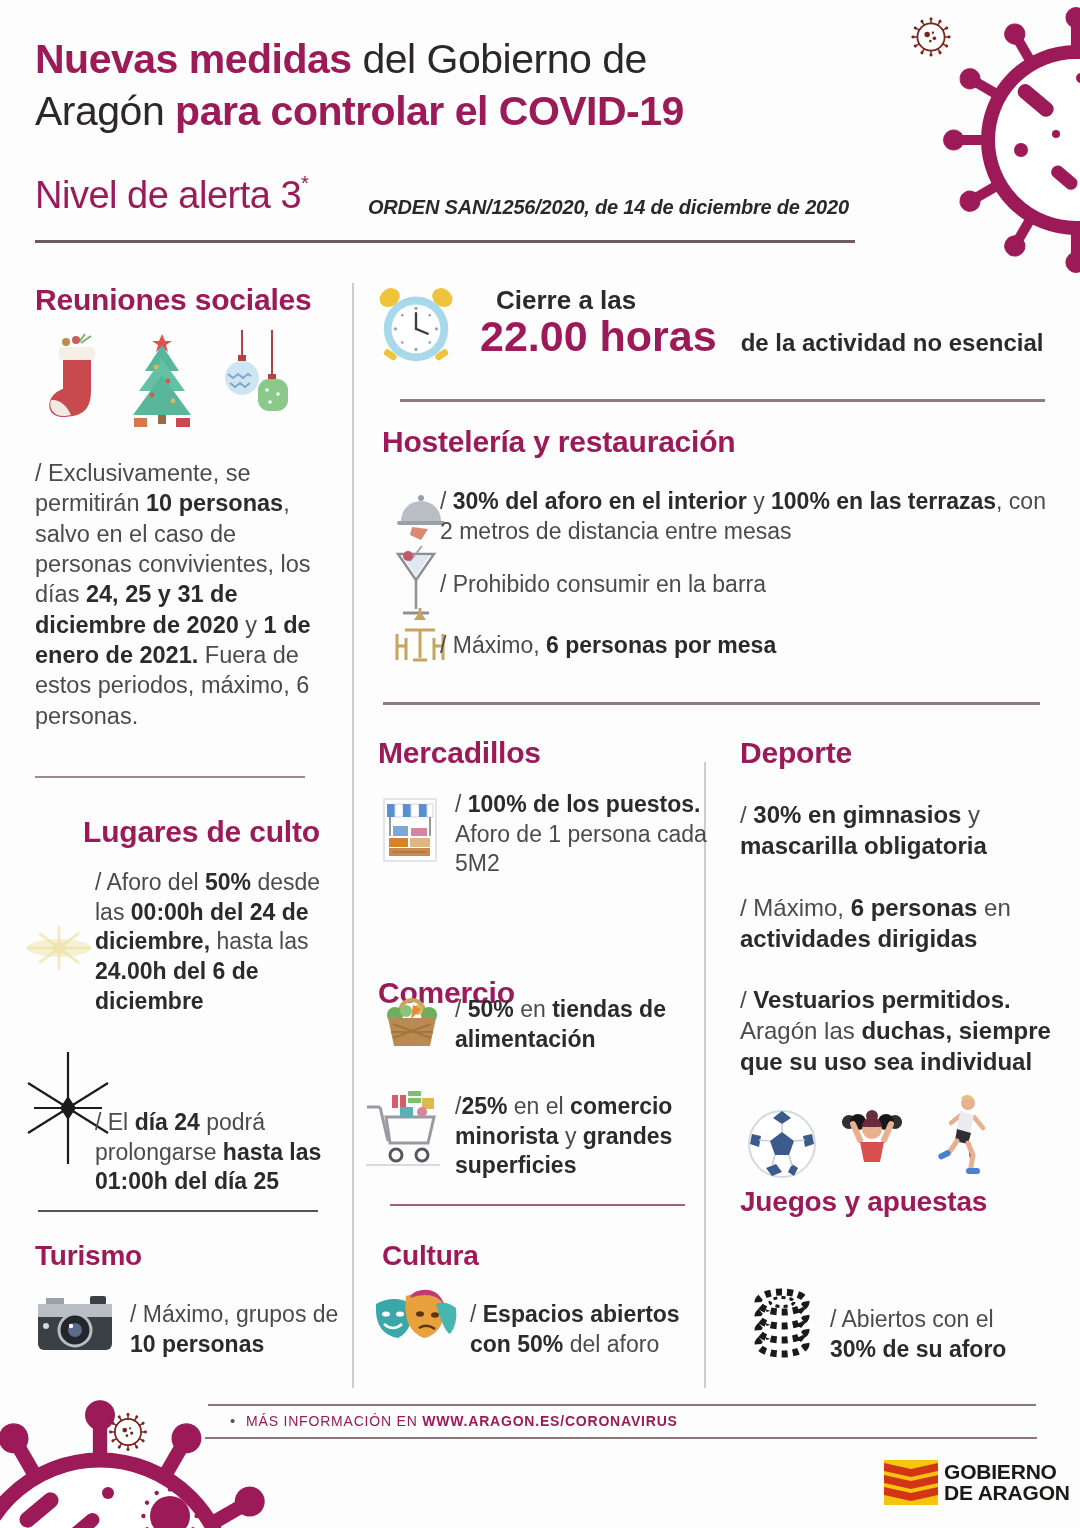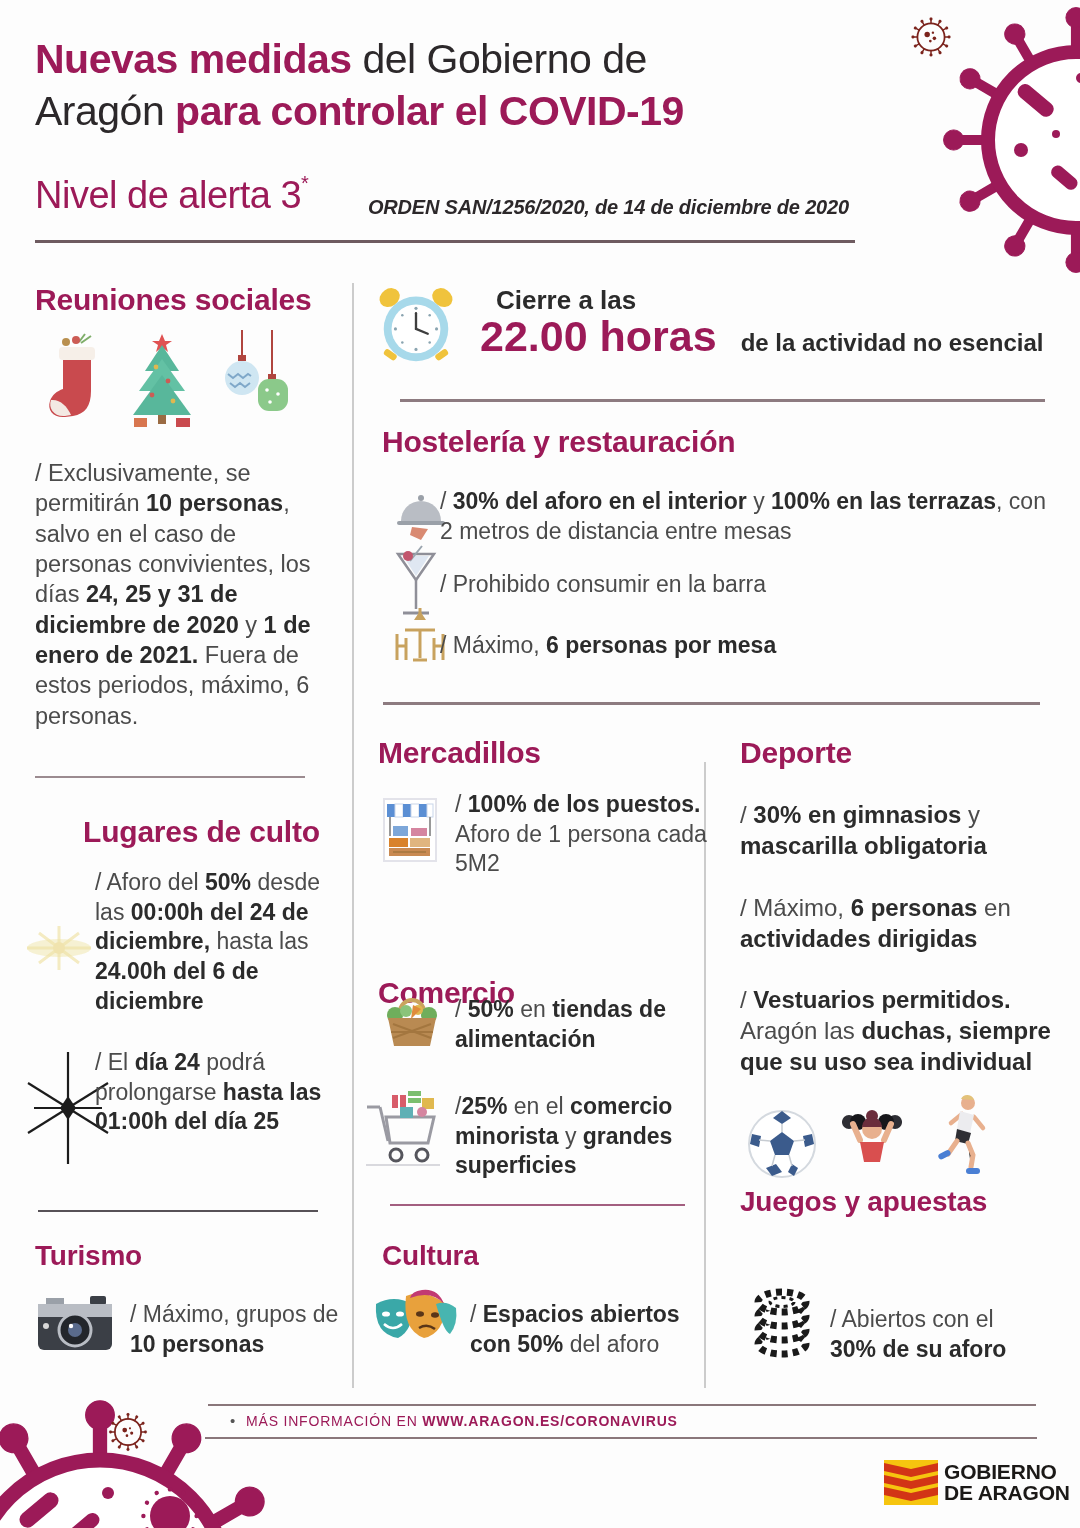--- a/index.html
+++ b/index.html
@@ -183,21 +183,21 @@
 
   <svg class="abs" style="left:22px;top:1052px;" width="92" height="112" viewBox="0 0 92 112">
     <g stroke="#1c1c1c" stroke-width="2.2">
       <line x1="46" y1="0" x2="46" y2="112"></line>
       <line x1="6" y1="31" x2="86" y2="81"></line>
       <line x1="86" y1="31" x2="6" y2="81"></line>
       <line x1="12" y1="56" x2="80" y2="56"></line>
     </g>
     <polygon points="46,44 54,56 46,68 38,56" fill="#1c1c1c"></polygon>
   </svg>
-  <div class="abs txt" style="left:95px;top:1048px;width:252px;"><span>/ El </span><b>día 24</b><span> podrá prolongarse </span><b>hasta las 01:00h del día 25</b></div>
+  <div class="abs txt" style="left:95px;top:1108px;width:252px;"><span>/ El </span><b>día 24</b><span> podrá prolongarse </span><b>hasta las 01:00h del día 25</b></div>
 
   <div class="abs hline" style="left:38px;top:1210px;width:280px;background:#575257;"></div>
 
   <div class="abs h med" style="left:35px;top:1240px;">Turismo</div>
   <svg class="abs" style="left:36px;top:1290px;" width="78" height="64" viewBox="0 0 78 64">
     <rect x="10" y="8" width="18" height="8" fill="#9aa0a8"></rect>
     <rect x="54" y="6" width="16" height="9" rx="2" fill="#3b3f46"></rect>
     <rect x="2" y="14" width="74" height="46" rx="6" fill="#3b3f46"></rect>
     <rect x="2" y="14" width="74" height="13" fill="#b9bdc4"></rect>
     <circle cx="39" cy="40" r="16" fill="#23262b" stroke="#b9bdc4" stroke-width="3"></circle>

